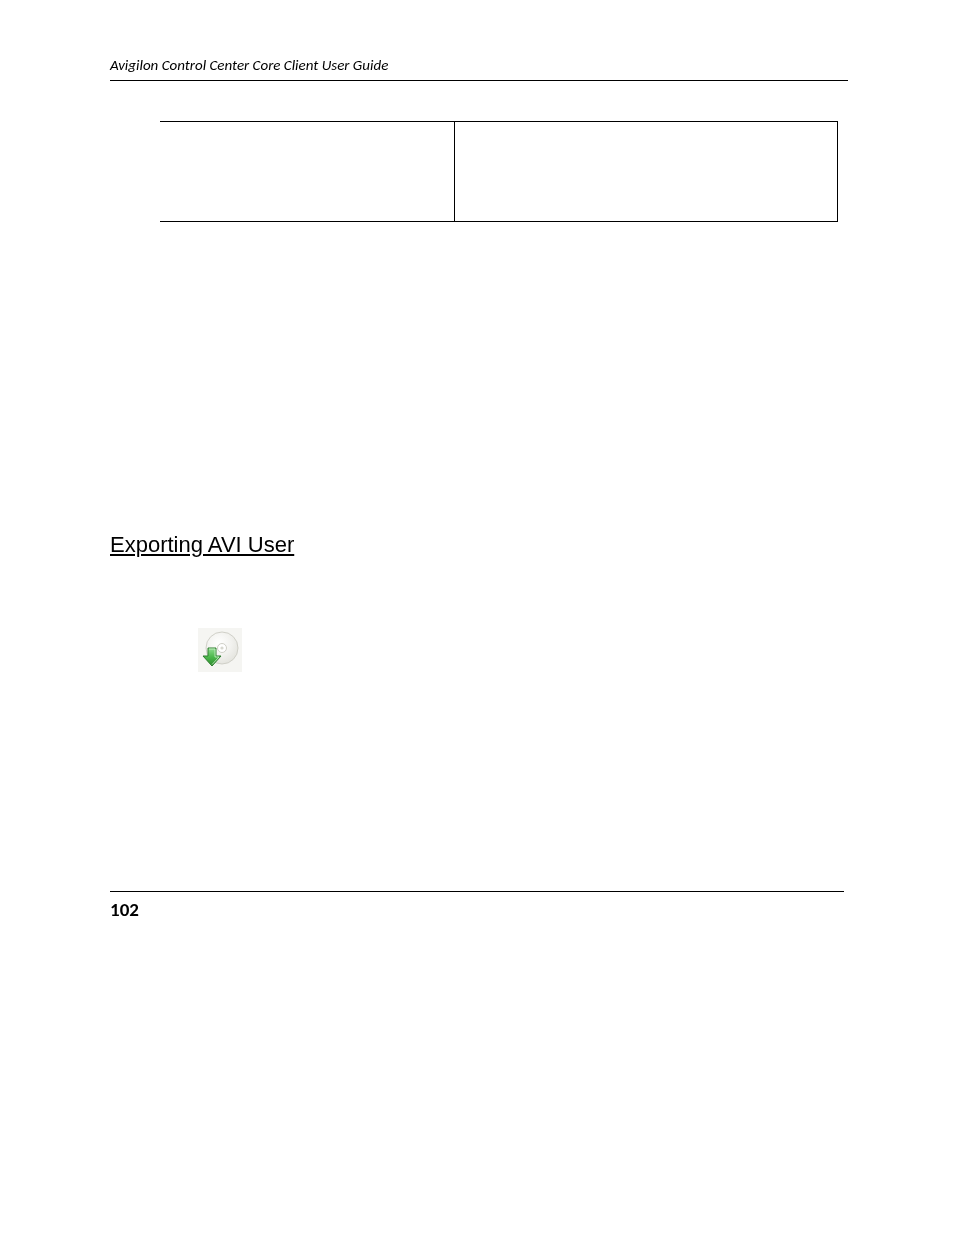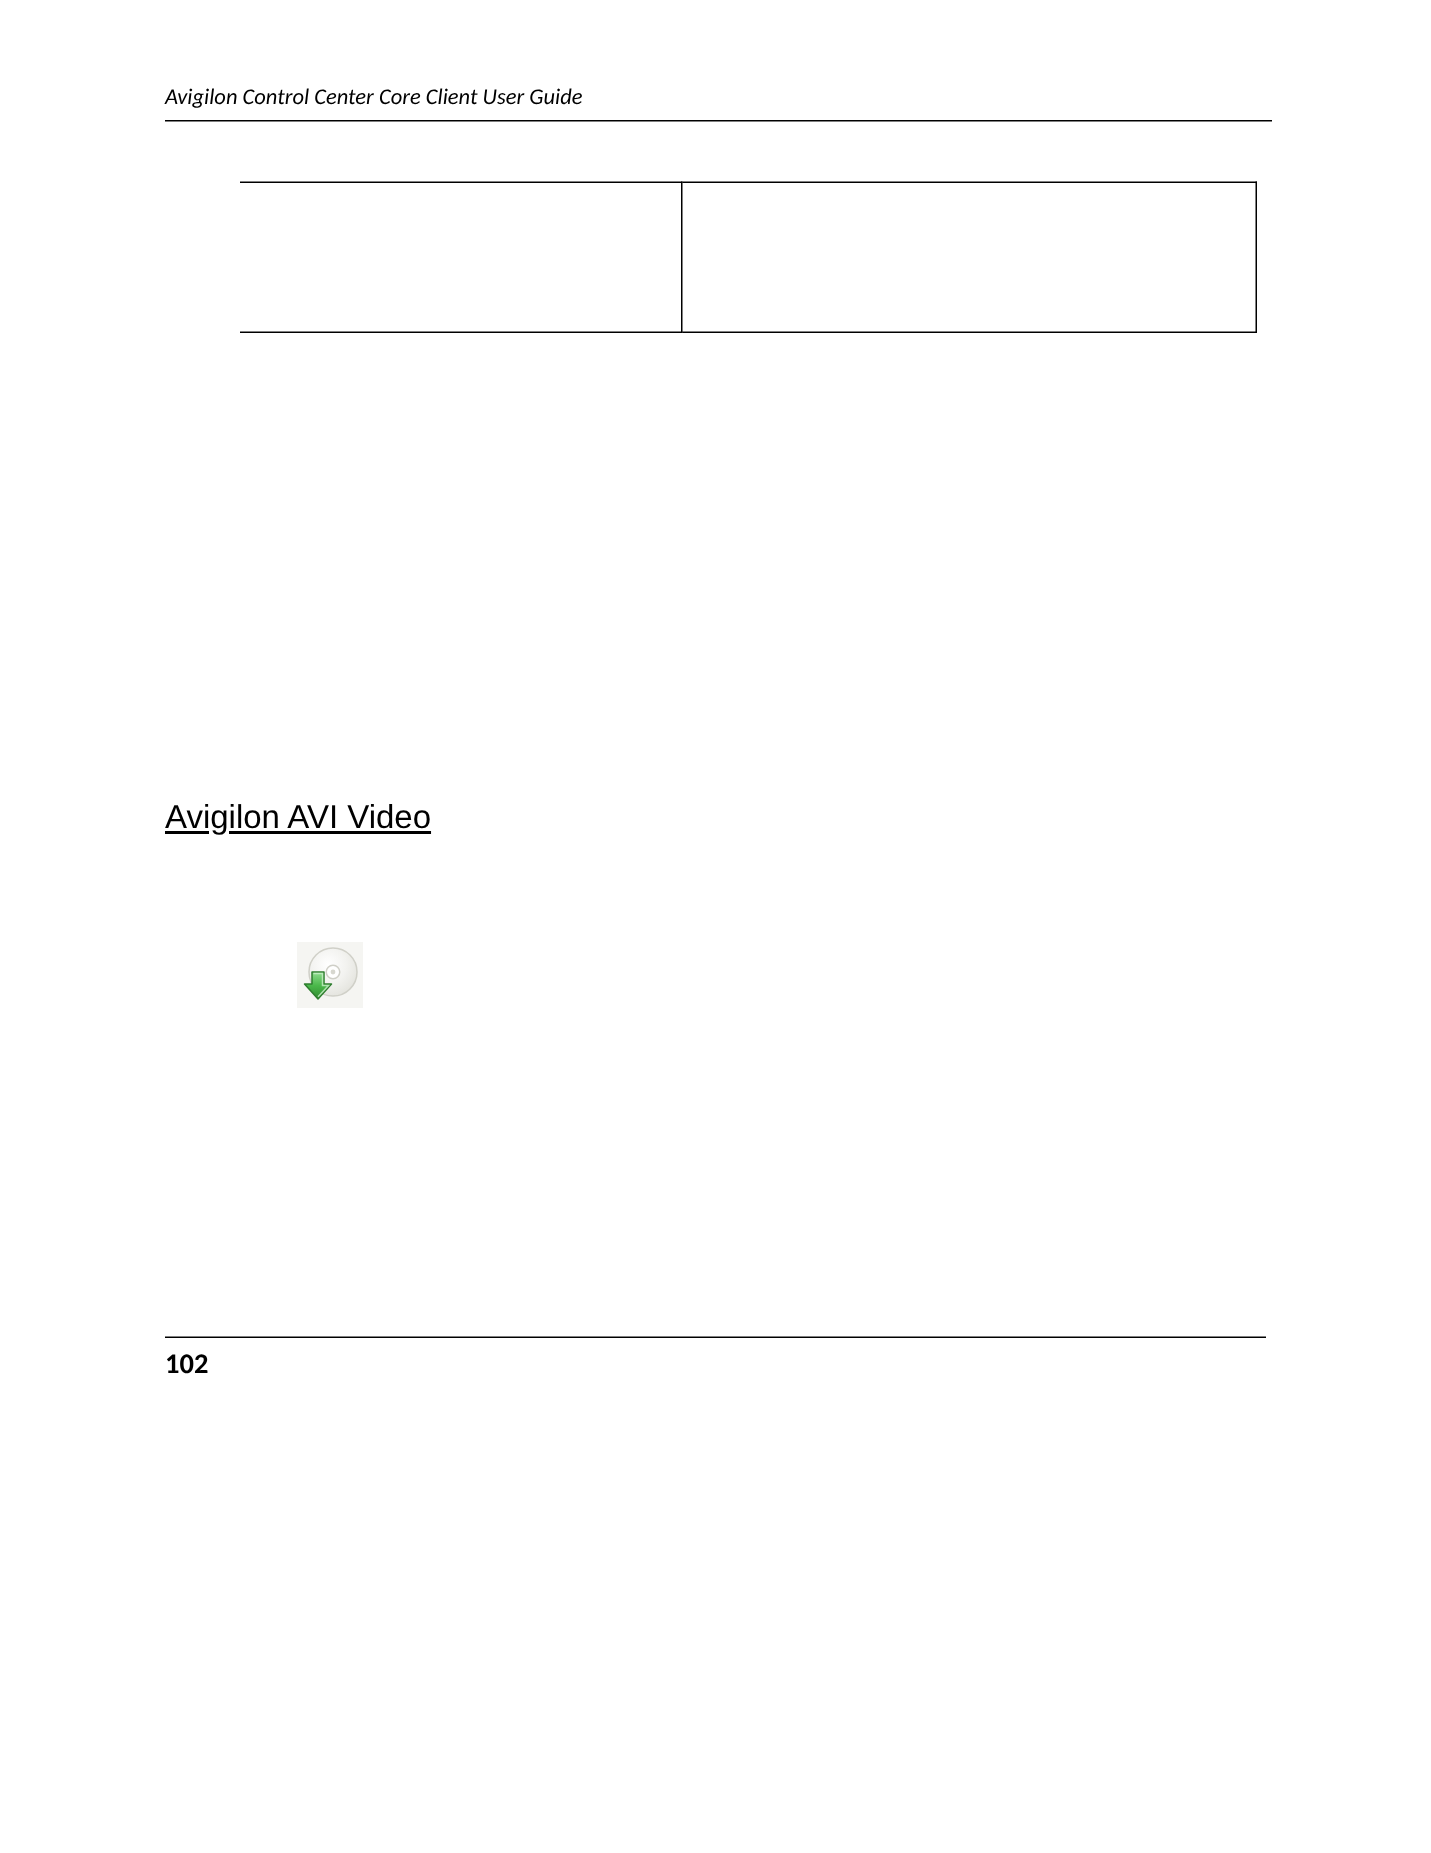--- a/index.html
+++ b/index.html
@@ -72,21 +72,21 @@
 
   <table class="table-fragment">
     <tbody>
         <tr>
       <td class="col1"></td>
       <td class="col2"></td>
     </tr>
   </tbody>
     </table>
 
-  <h2 class="section-heading">Avigilon AVI Video</h2>
+  <h2 class="section-heading">Exporting AVI User</h2>
 
   <div class="icon-row">
     <span aria-label="export-icon">
       <svg class="export-icon-svg" viewBox="0 0 44 44" xmlns="http://www.w3.org/2000/svg">
 
         <defs>
           <radialGradient id="discGrad" cx="40%" cy="35%" r="70%">
             <stop offset="0%" stop-color="#ffffff"></stop>
             <stop offset="55%" stop-color="#f2f2ef"></stop>
             <stop offset="100%" stop-color="#e3e3dd"></stop>

